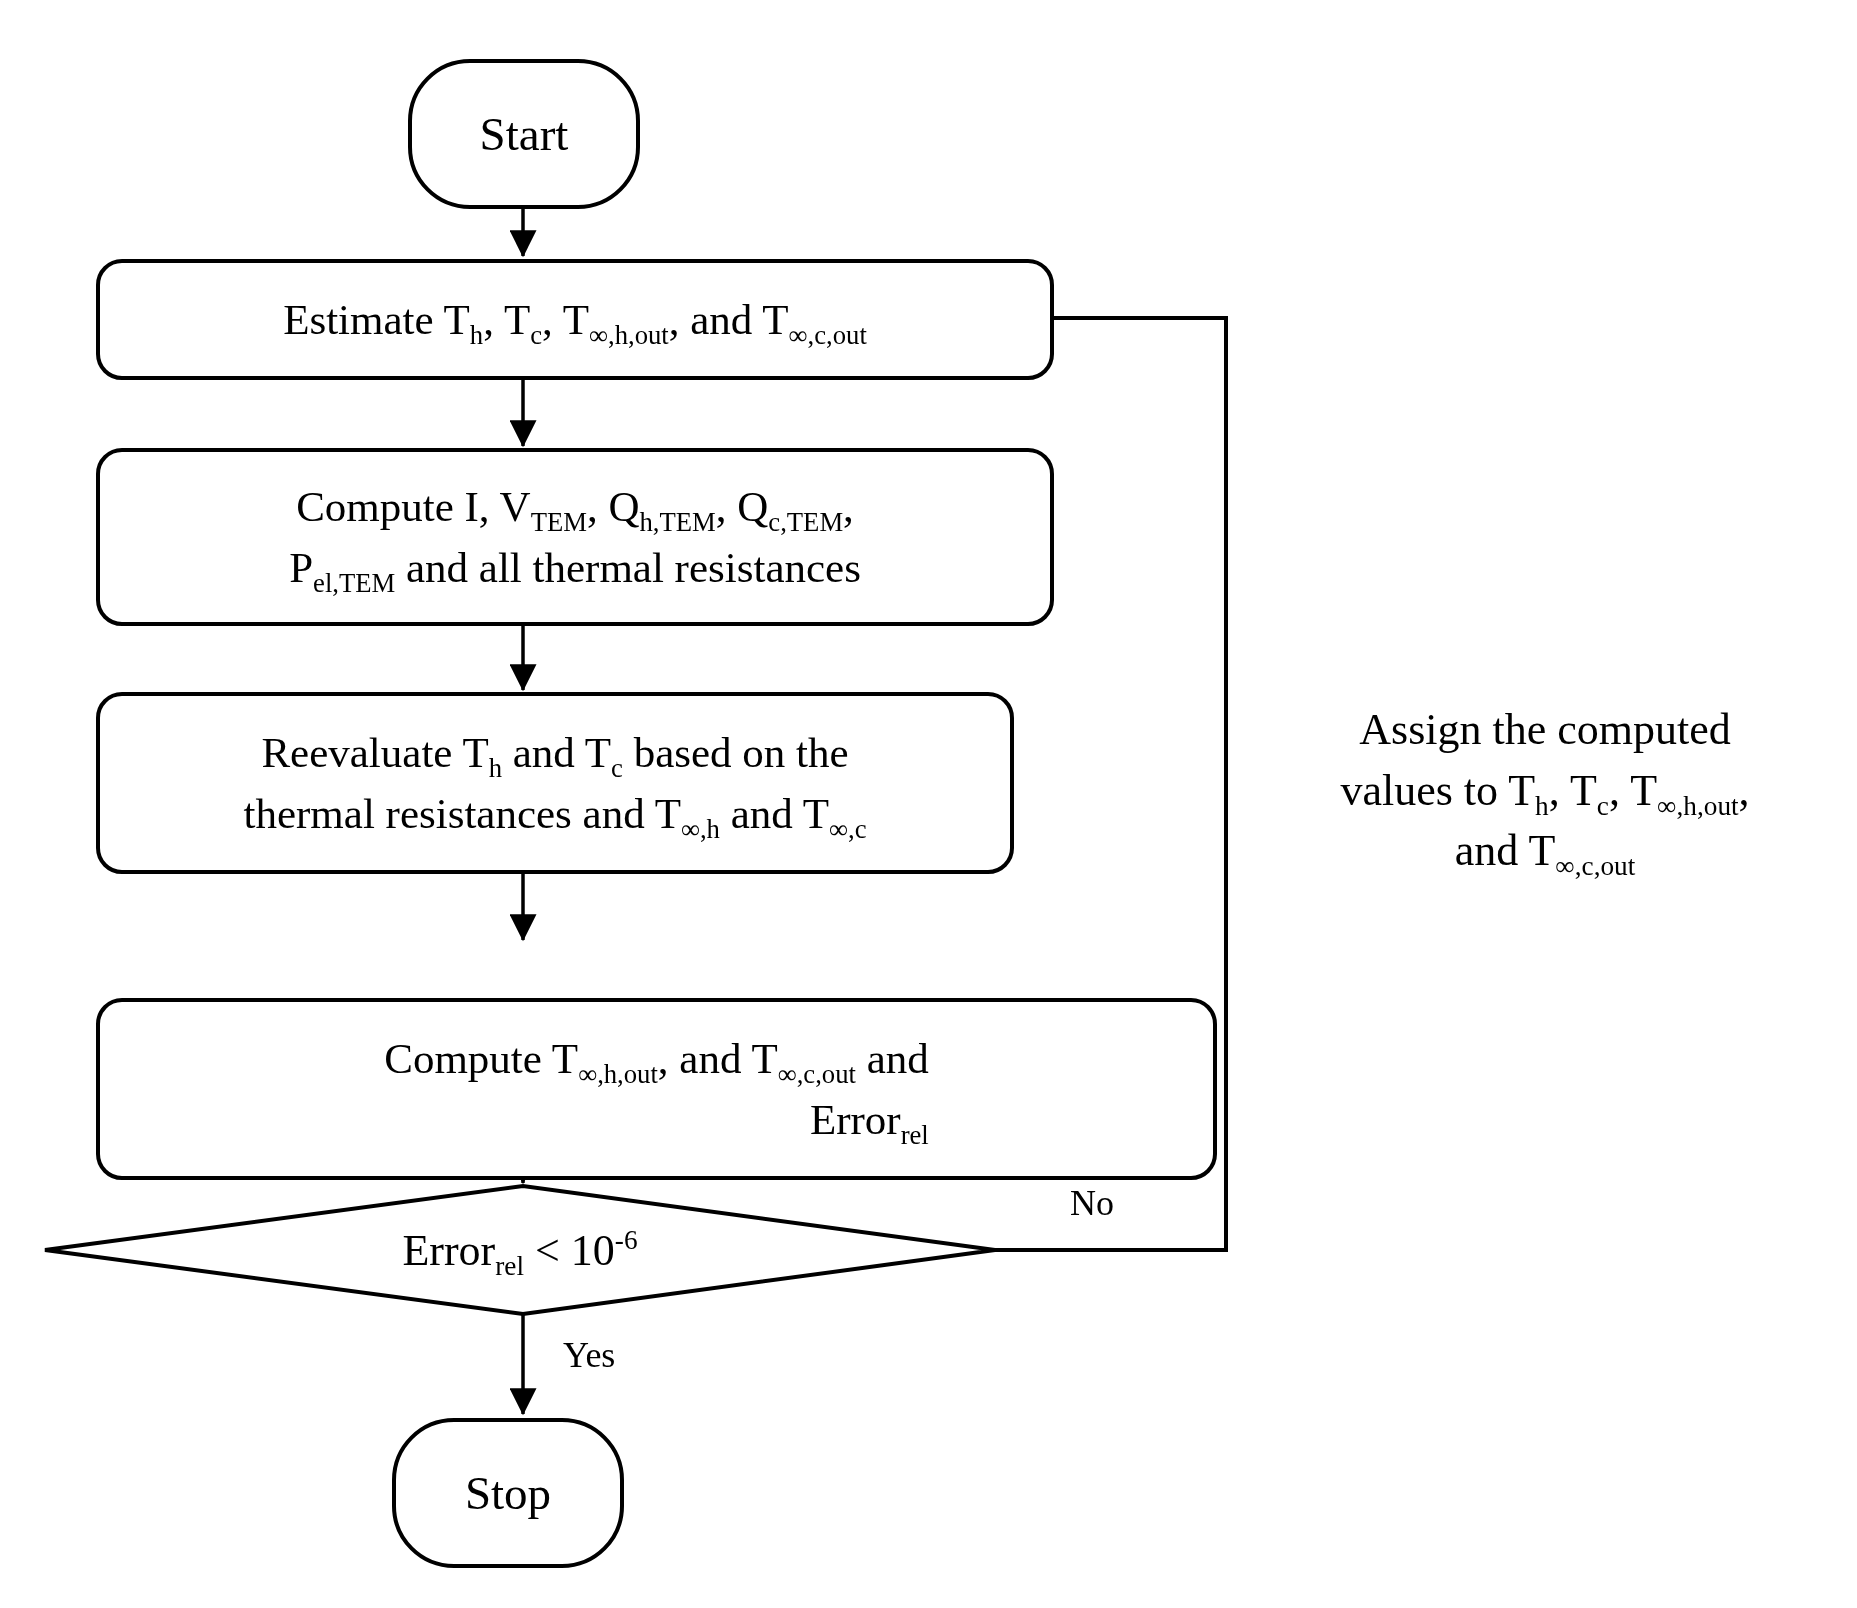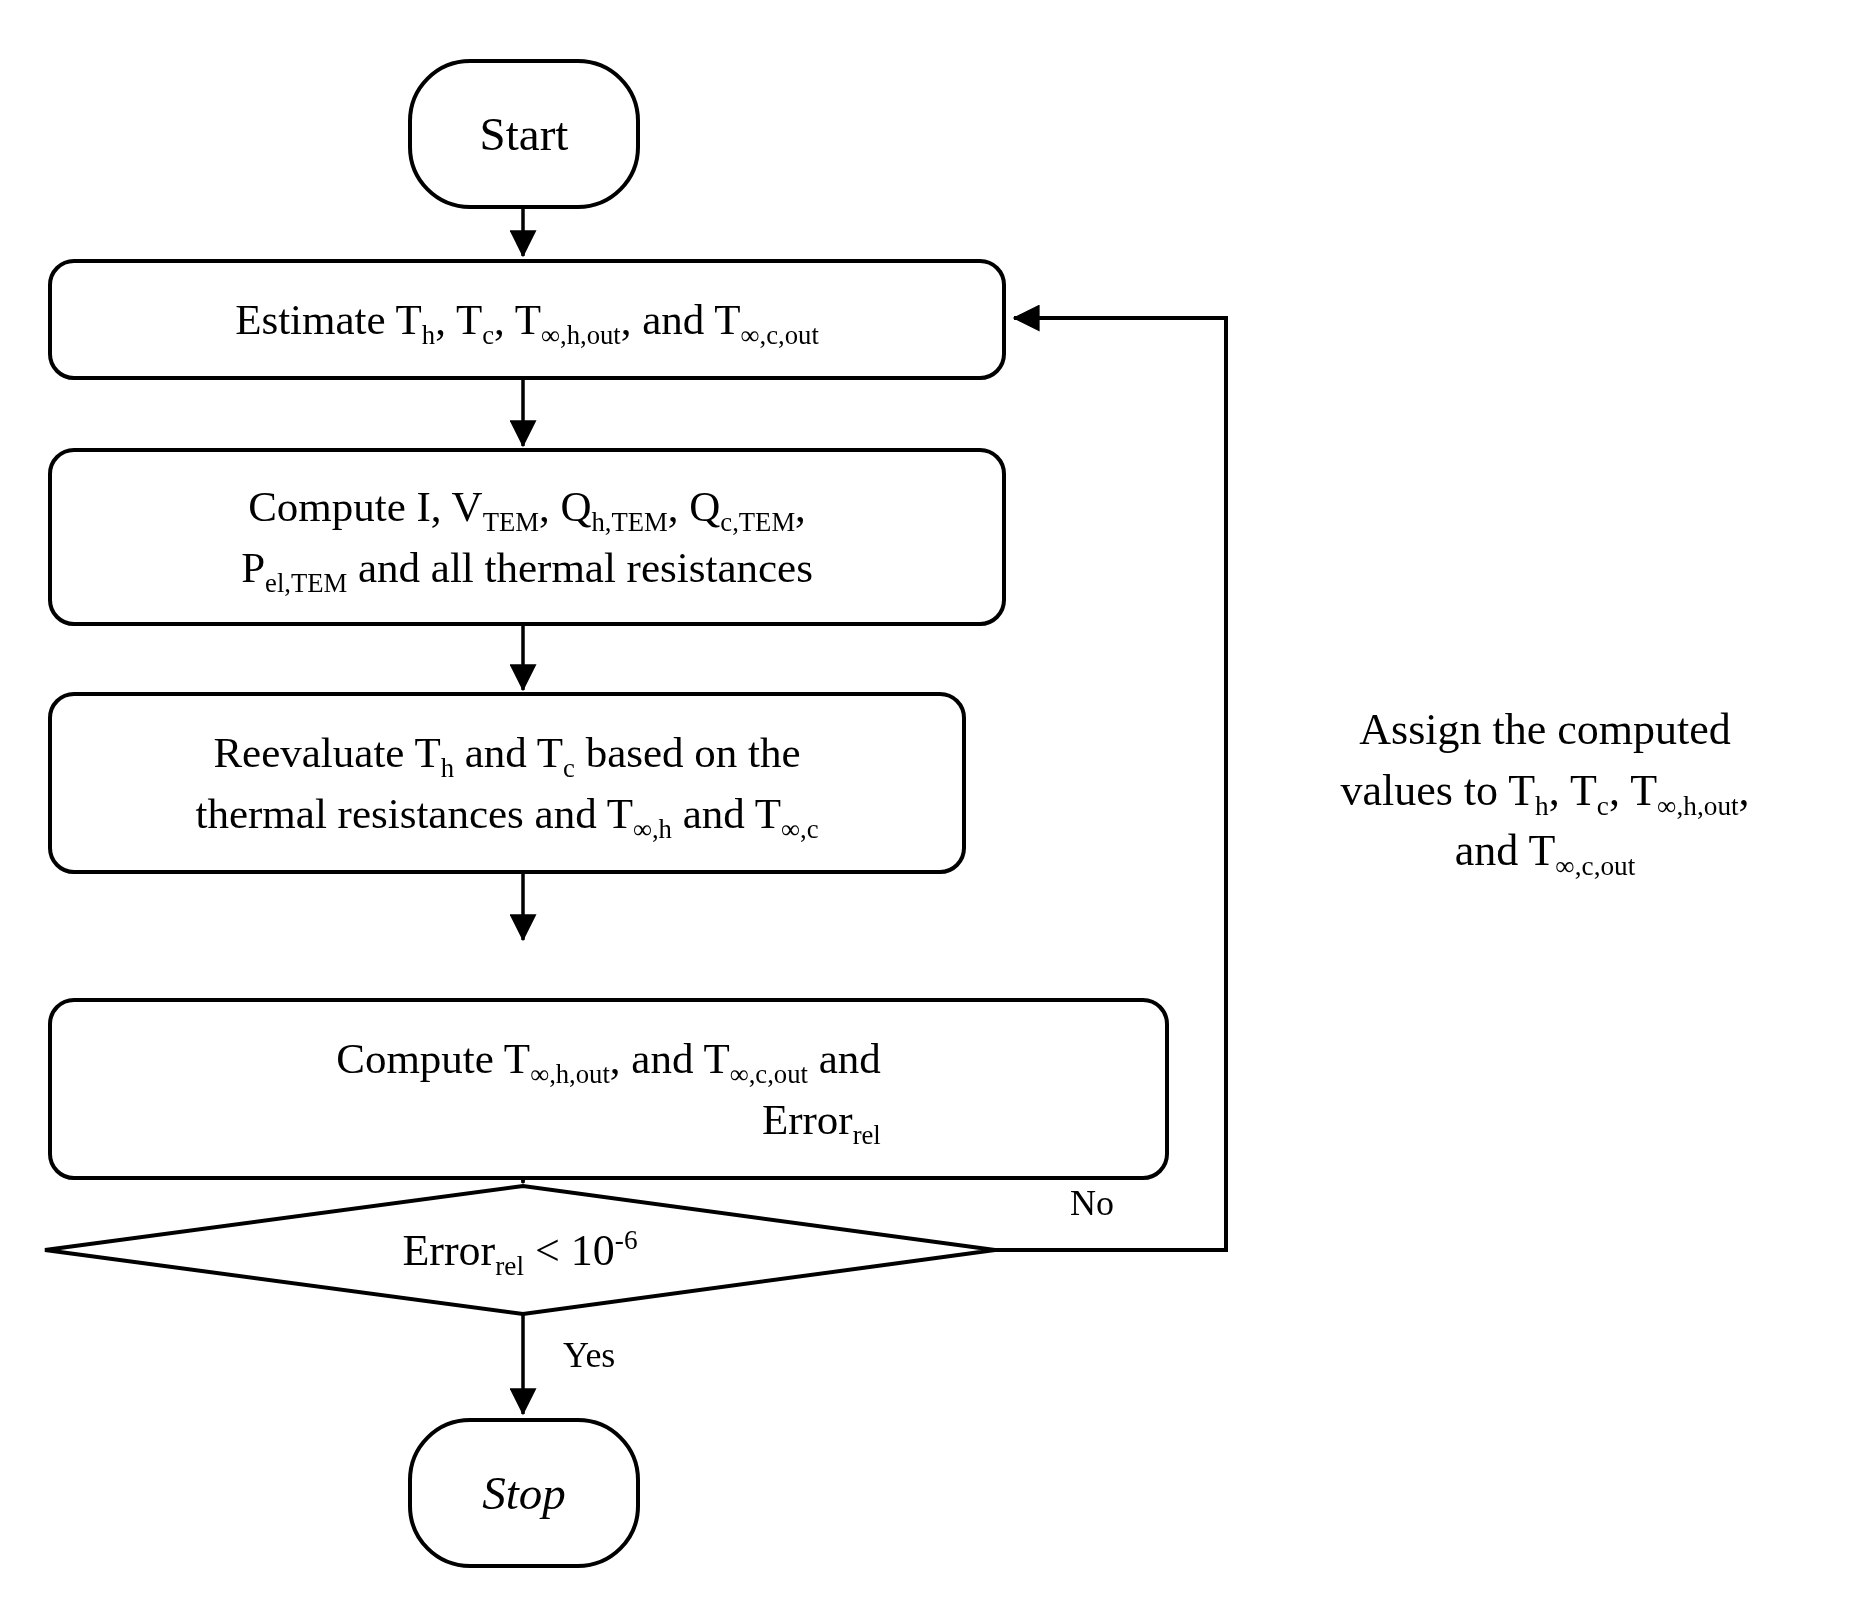--- a/index.html
+++ b/index.html
@@ -27,20 +27,21 @@
   }
   .terminal {
     border-radius: 62px;
     font-size: 47px;
   }
   .process {
     border-radius: 26px;
     font-size: 43px;
     line-height: 1.42;
     padding: 0 14px;
+    margin-left: 48px;
   }
   .floating-label {
     position:absolute;
     font-size: 36px;
     white-space: nowrap;
   }
   .decision-label {
     position:absolute;
     display:flex; align-items:center; justify-content:center;
     text-align:right;
@@ -98,21 +99,21 @@
   </div>
 
   <div class="node process" style="left:48px; top:998px; width:1121px; height:182px;text-align:right;">
     <span>Compute T<sub>∞,h,out</sub>, and T<sub>∞,c,out</sub> and<br>Error<sub>rel</sub></span>
   </div>
 
   <div class="decision-label" style="left:170px; top:1198px; width:700px; height:104px;">
     <span>Error<sub>rel</sub> &lt; 10<sup>-6</sup></span>
   </div>
 
-  <div class="node terminal" style="left:408px; top:1418px; width:232px; height:150px;font-style:italic;">
+  <div class="node terminal" style="left:392px; top:1418px; width:232px; height:150px;">
     <span>Stop</span>
   </div>
 
   <div class="floating-label" style="left:563px; top:1334px;">Yes</div>
 
   <div class="floating-label" style="left:1070px; top:1182px;">No</div>
 
   <div class="annotation" style="left:1240px; top:660px; width:610px;">Assign the computed<br>values to T<sub>h</sub>, T<sub>c</sub>, T<sub>∞,h,out</sub>,<br>and T<sub>∞,c,out</sub></div>
 
 </div>

